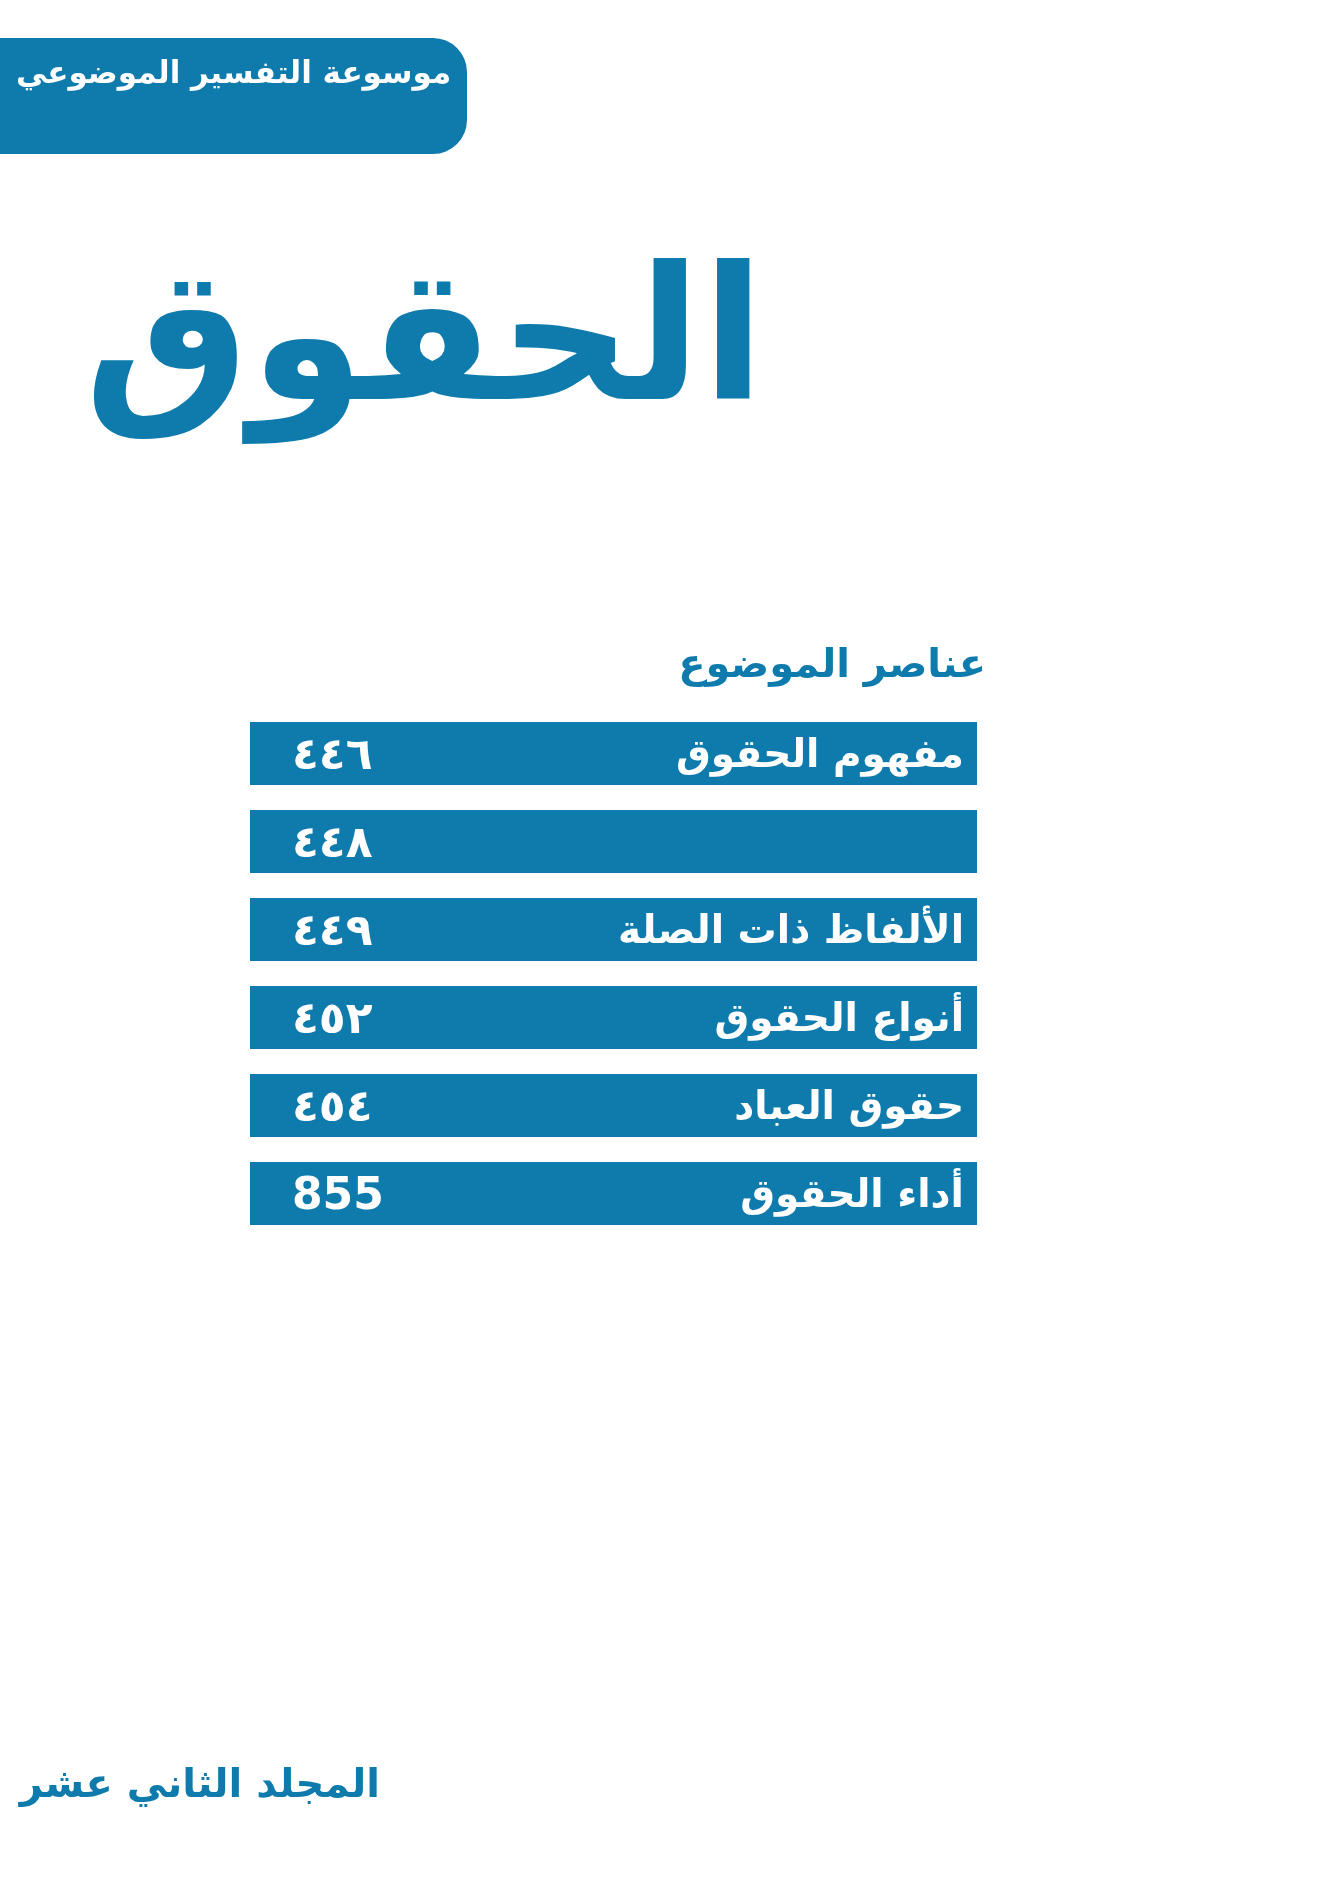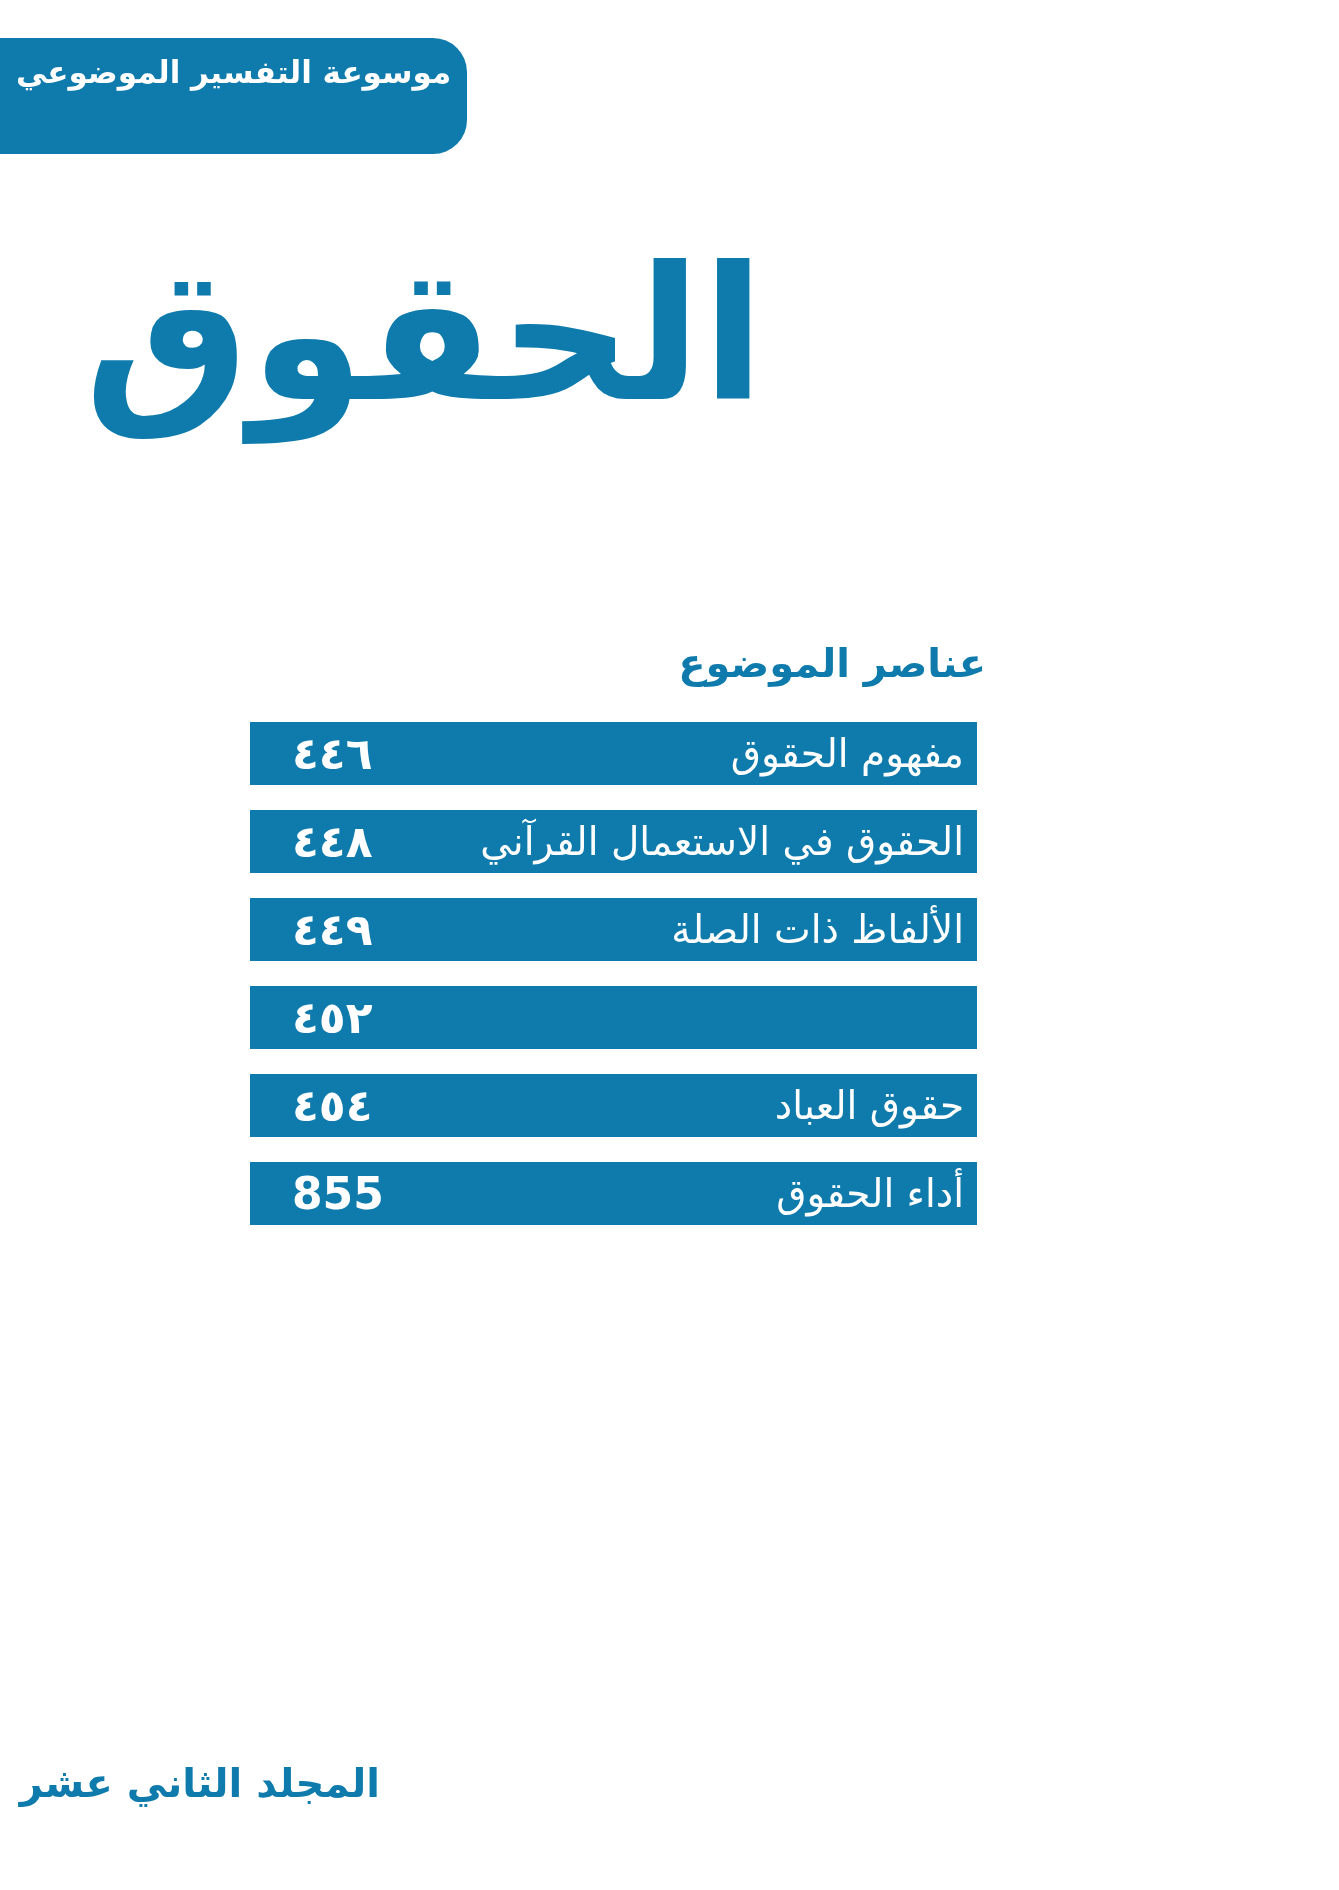--- a/index.html
+++ b/index.html
@@ -84,21 +84,21 @@
   .toc-row:last-child { margin-bottom: 0; }
   .toc-page {
     padding-left: 42px;
     font-size: 44px;
     font-weight: bold;
     line-height: 1;
   }
   .toc-label {
     padding-right: 13px;
     font-size: 39px;
-    font-weight: normal;
+    font-weight: bold;
     line-height: 1;
   }
 
   
   .volume-label {
     position: absolute;
     left: 88px;
     top: 1760px;
     width: 292px;
     text-align: left;
@@ -119,28 +119,28 @@
 
 <div class="toc-heading" dir="rtl">عناصر الموضوع</div>
 
 <div class="toc">
   <div class="toc-row">
     <span class="toc-page">٤٤٦</span>
     <span class="toc-label" dir="rtl">مفهوم الحقوق</span>
   </div>
   <div class="toc-row">
     <span class="toc-page">٤٤٨</span>
-    <span class="toc-label" dir="rtl">الحقوق في الاستعمال القرآني</span>
   </div>
   <div class="toc-row">
     <span class="toc-page">٤٤٩</span>
     <span class="toc-label" dir="rtl">الألفاظ ذات الصلة</span>
   </div>
   <div class="toc-row">
     <span class="toc-page">٤٥٢</span>
+    <span class="toc-label" dir="rtl">أنواع الحقوق</span>
   </div>
   <div class="toc-row">
     <span class="toc-page">٤٥٤</span>
     <span class="toc-label" dir="rtl">حقوق العباد</span>
   </div>
   <div class="toc-row">
     <span class="toc-page">855</span>
     <span class="toc-label" dir="rtl">أداء الحقوق</span>
   </div>
 </div>

